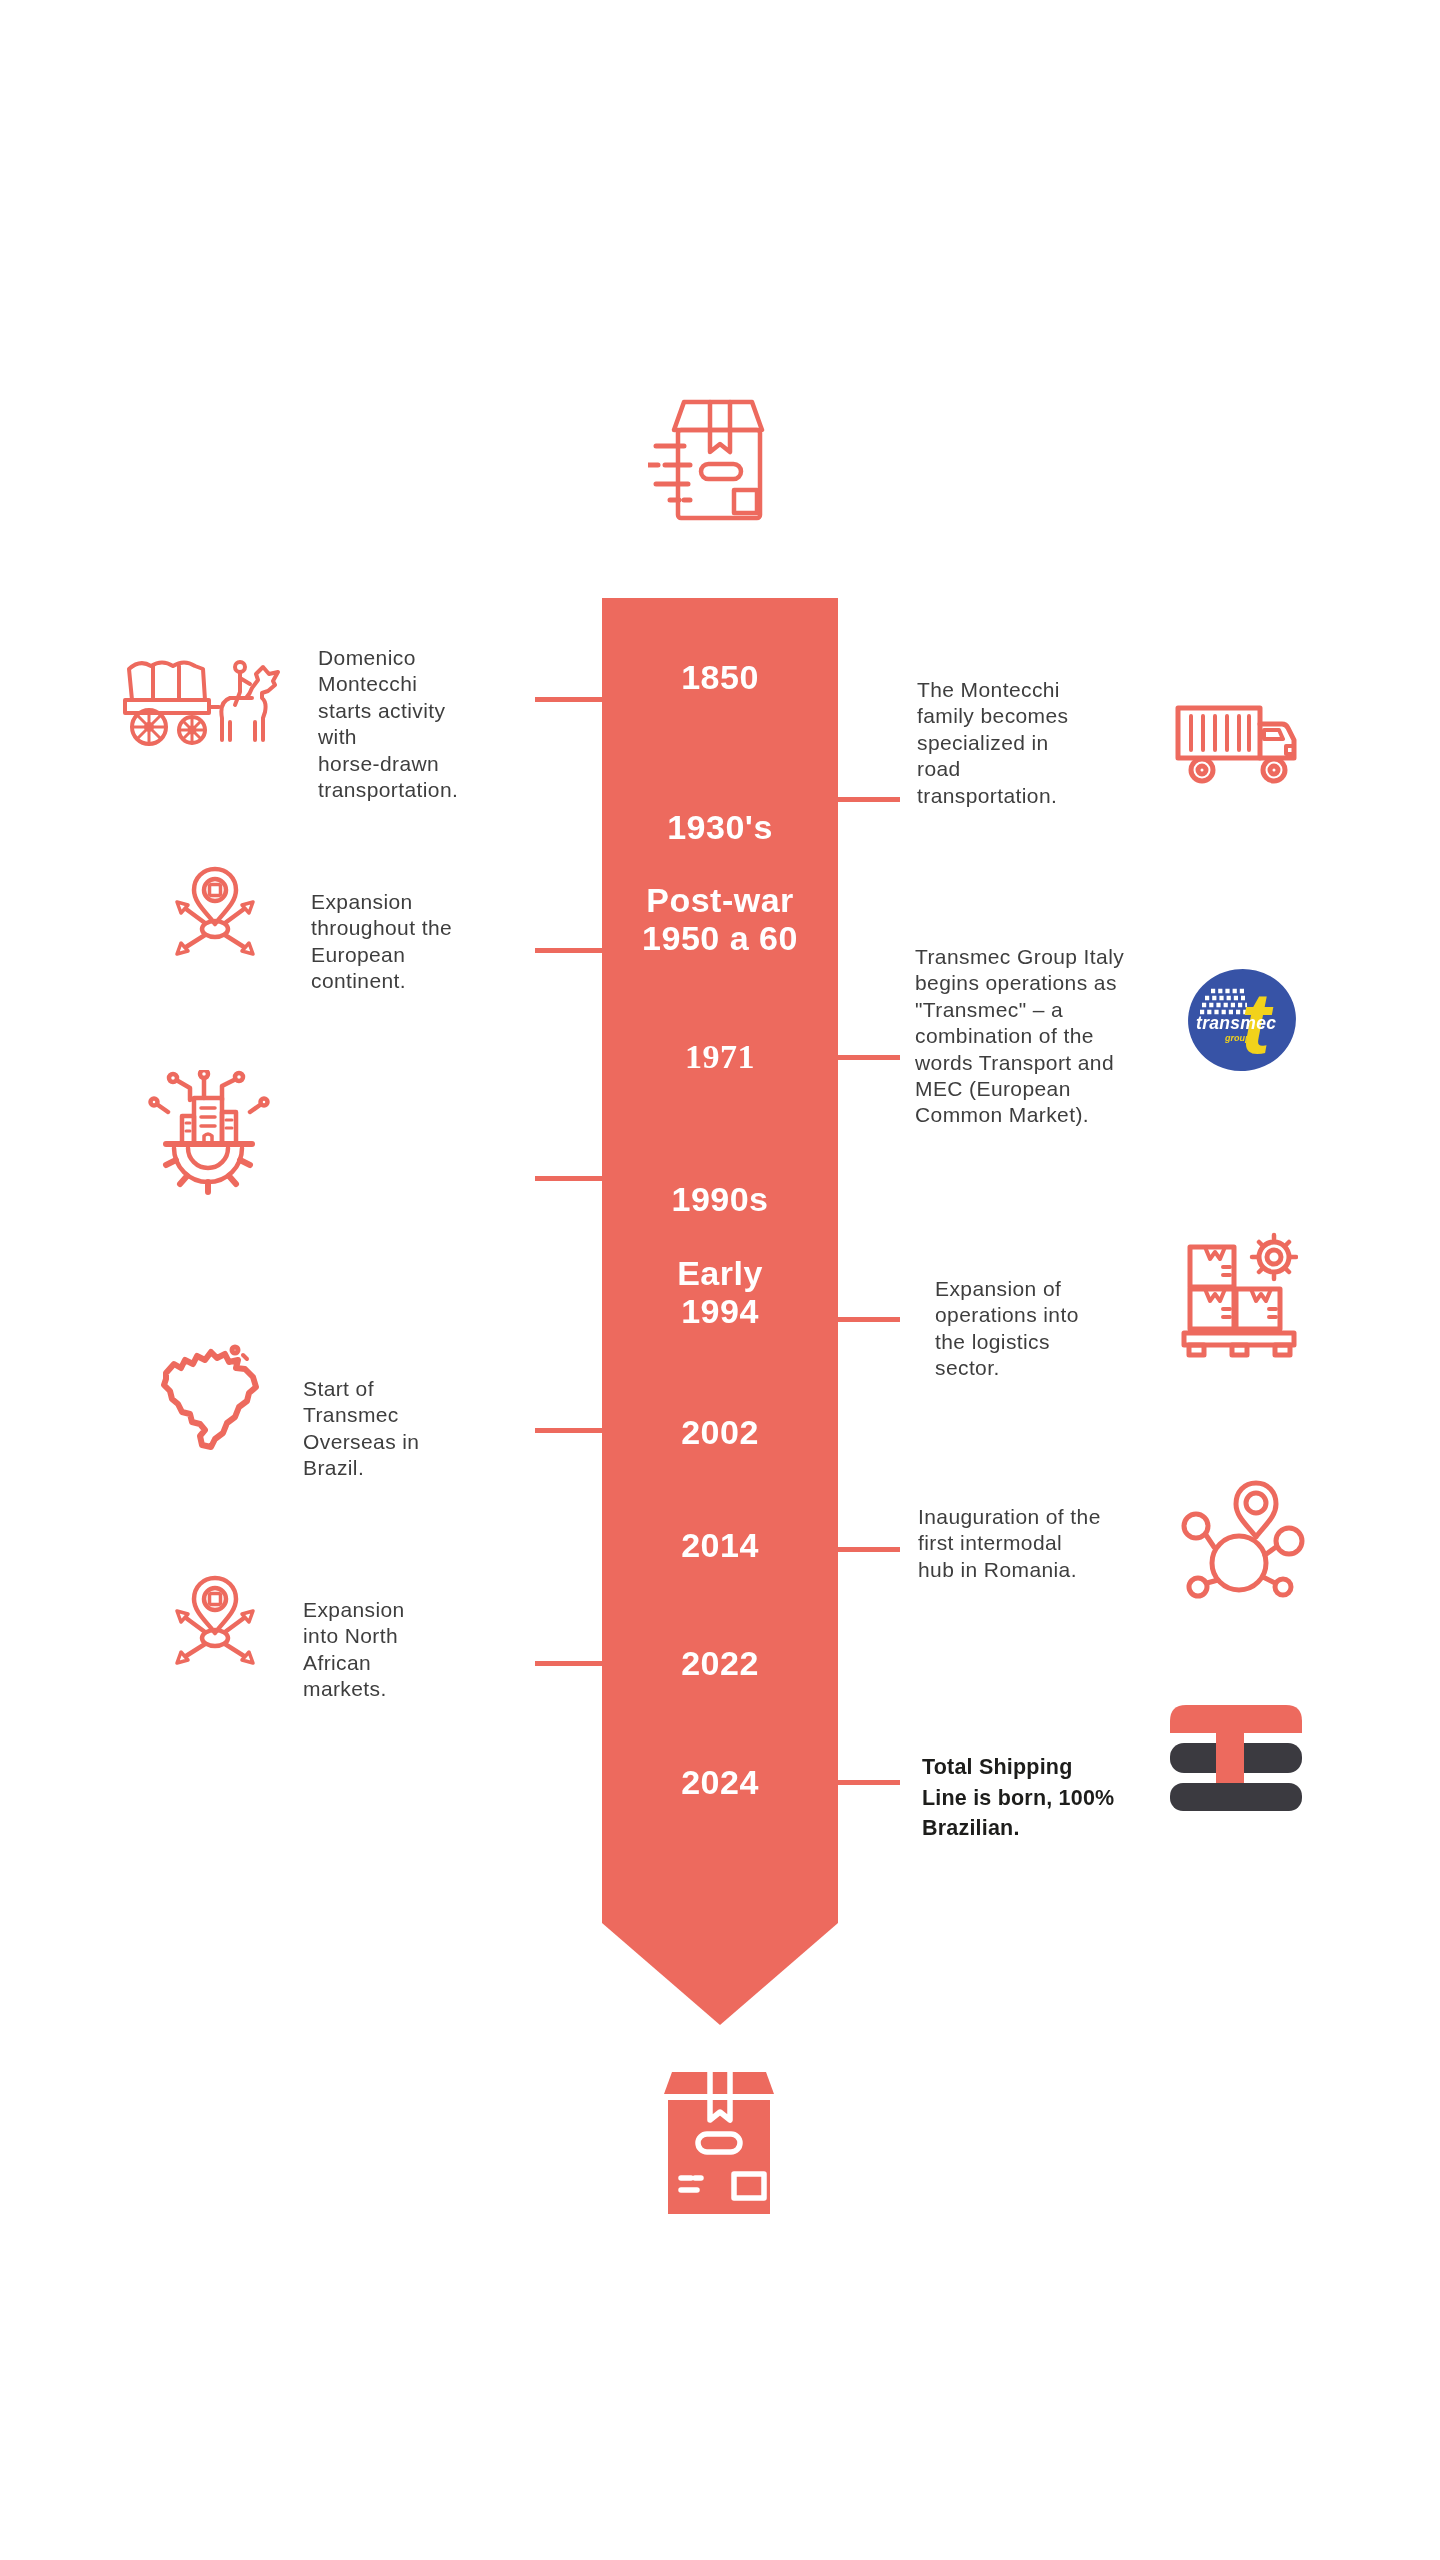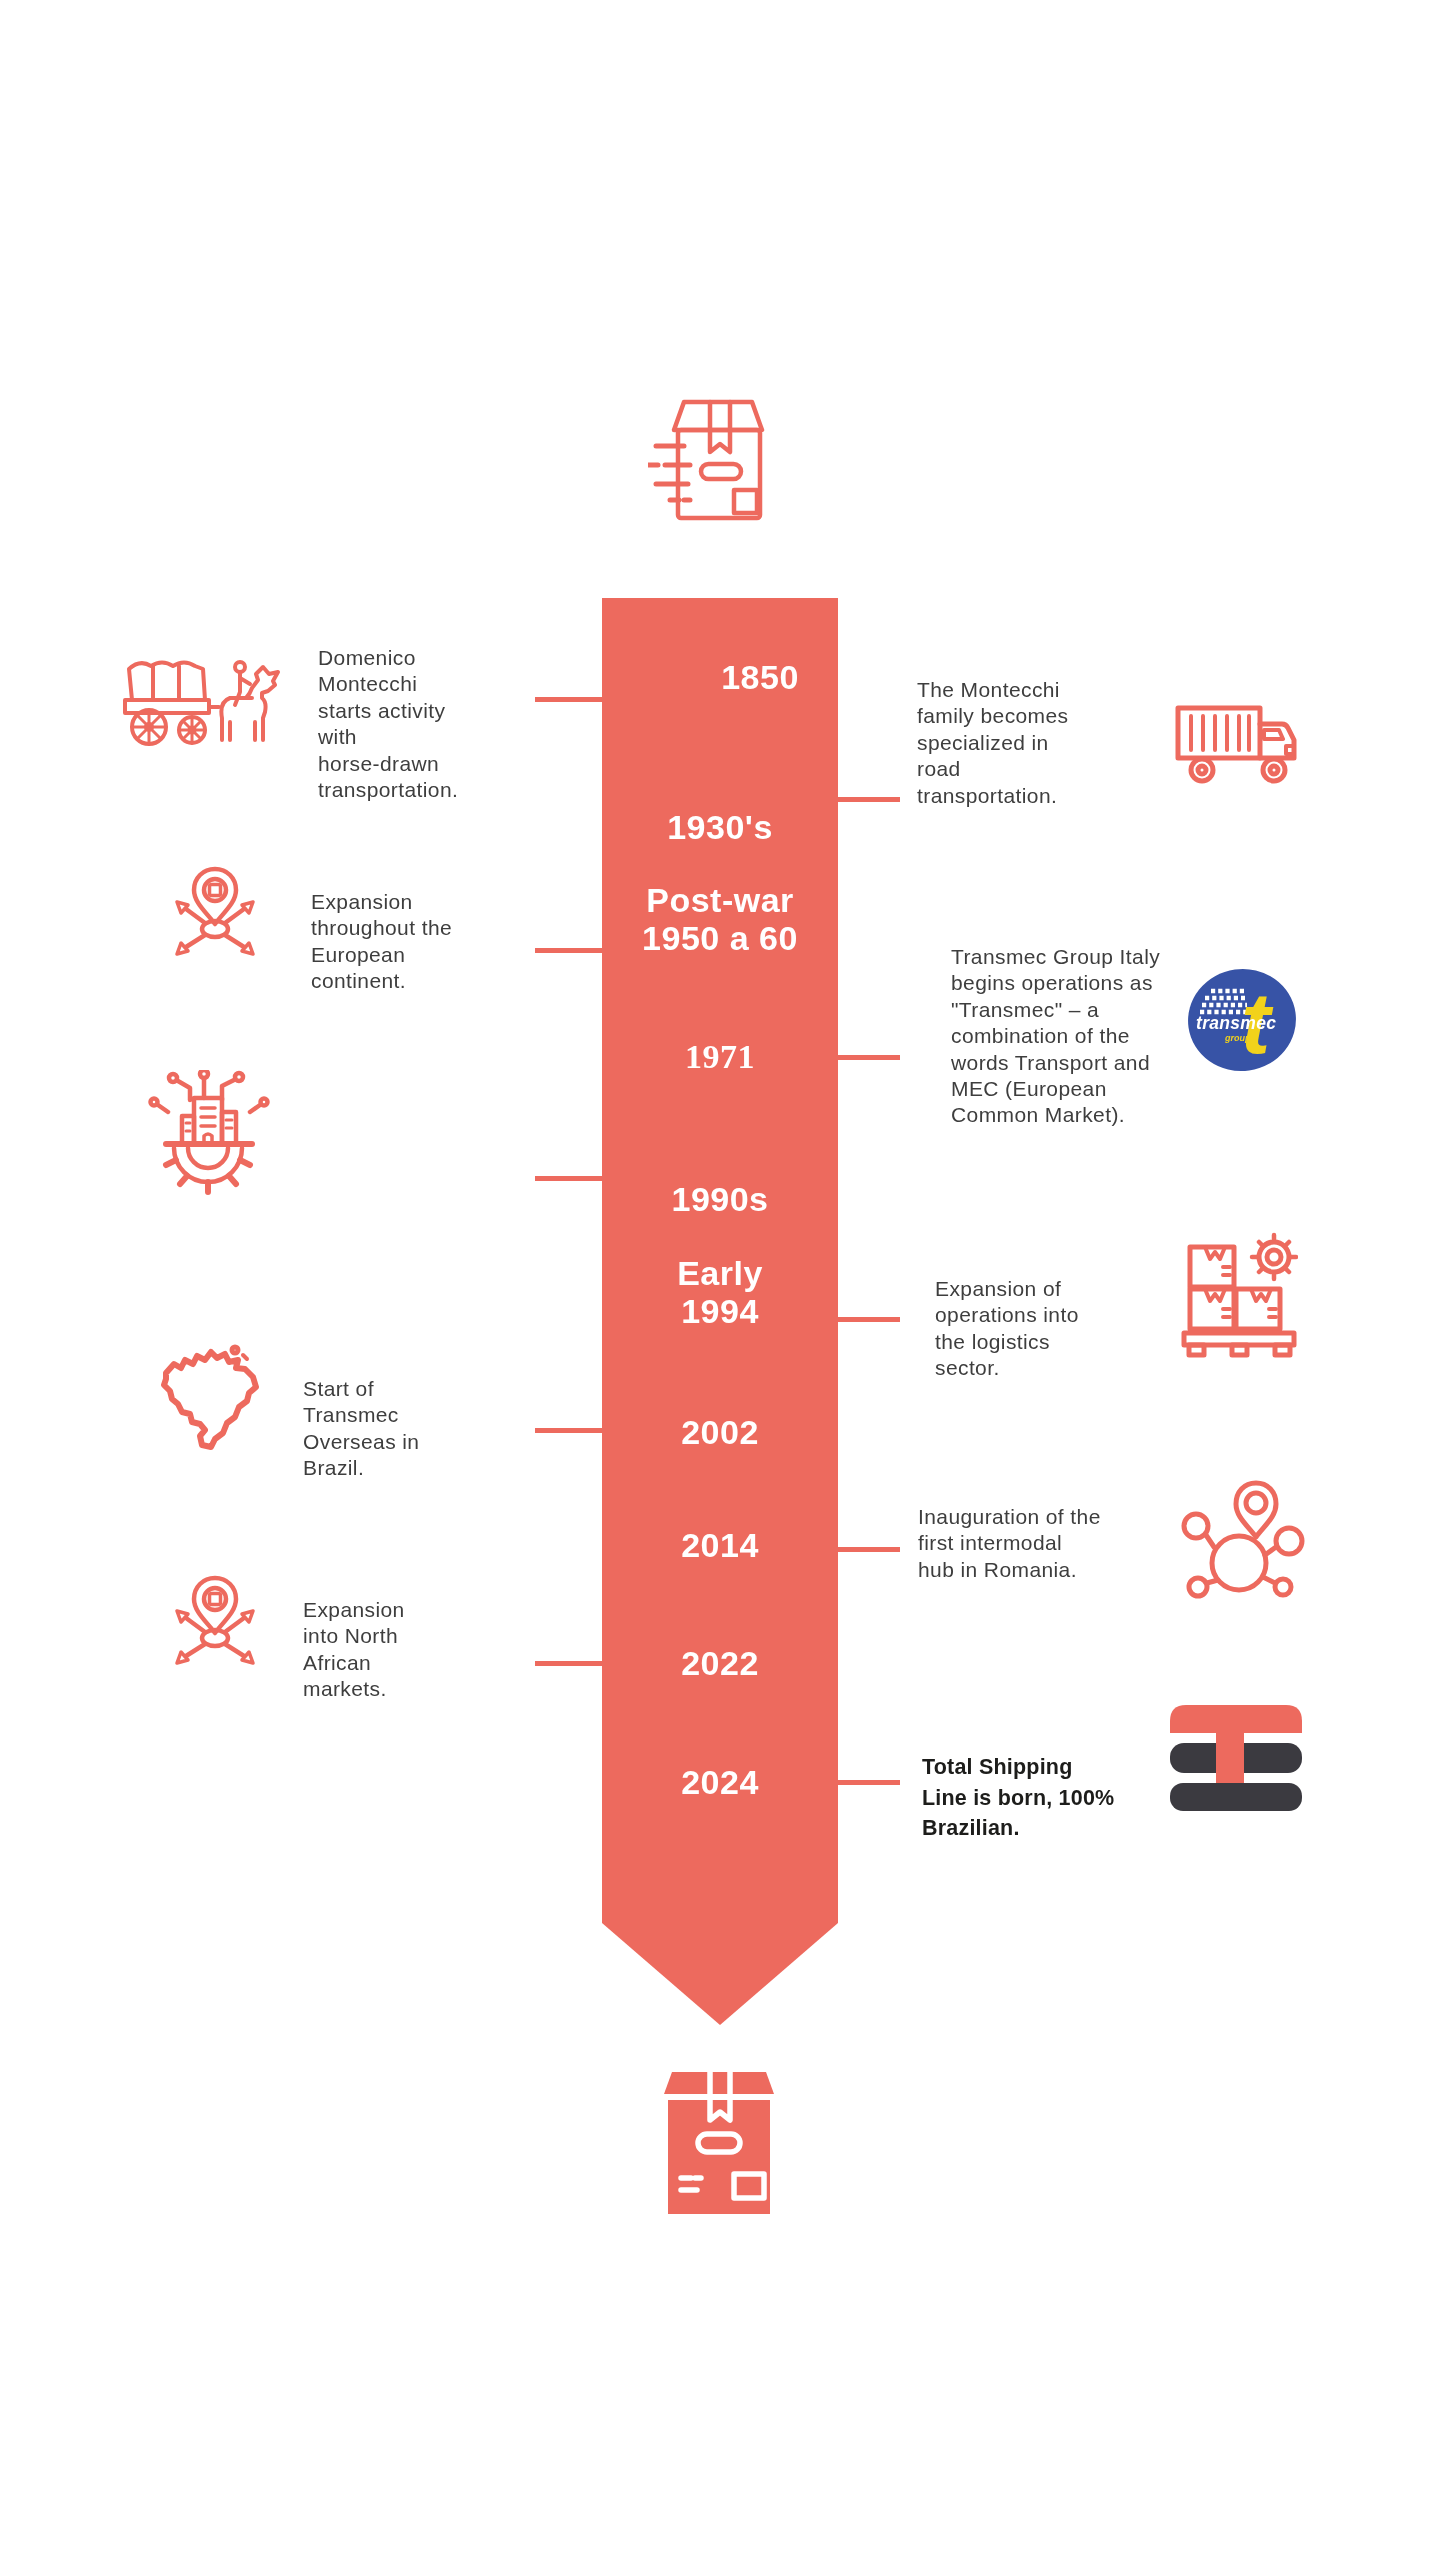--- a/index.html
+++ b/index.html
@@ -44,21 +44,21 @@
     <path d="M62 14 V42 M82 14 V42"></path>
     <path d="M62 42 V64 L72 56 L82 64 V42"></path>
     <rect x="53" y="76" width="40" height="15" rx="7.5"></rect>
     <rect x="86" y="102" width="23" height="23"></rect>
     <path d="M8 58 H36 M0 77 H10 M17 77 H42 M8 96 H40 M22 112 H31 M36 112 H42" stroke-width="5"></path>
   </svg>
 
   <div class="banner"></div>
   <div class="banner-point"></div>
 
-  <div class="year" style="top:658px;padding-left:40px;">1850</div>
+  <div class="year" style="top:658px;">1850</div>
   <div class="year" style="top:808px;text-align:center;">1930's</div>
   <div class="year" style="top:881px;">Post-war
 1950 a 60</div>
   <div class="year" style="top:1038px;font-family:Liberation Serif, serif;">1971</div>
   <div class="year" style="top:1132px;margin-top:48px;">1990s</div>
   <div class="year" style="top:1254px;">Early
 1994</div>
   <div class="year" style="top:1413px;">2002</div>
   <div class="year" style="top:1526px;">2014</div>
   <div class="year" style="top:1644px;">2022</div>
@@ -163,21 +163,21 @@
     <path d="M17 18 V52 M29 18 V52 M41 18 V52 M53 18 V52 M65 18 V52 M75 18 V52" stroke-width="4"></path>
     <path d="M86 26 H108 Q112 26 114 30 L120 42 V60 H86"></path>
     <path d="M90 32 H105 L109 41 H90 Z" stroke-width="4"></path>
     <rect x="112" y="48" width="8" height="8" stroke-width="4"></rect>
     <circle cx="28" cy="72" r="11"></circle>
       <circle cx="28" cy="72" r="4"></circle>
     <circle cx="100" cy="72" r="11"></circle>
       <circle cx="100" cy="72" r="4"></circle>
   </svg>
 
-  <div class="body-text" style="left:915px;top:944px;margin-left:36px;">Transmec Group Italy
+  <div class="body-text" style="left:915px;top:944px;">Transmec Group Italy
 begins operations as
 "Transmec" – a
 combination of the
 words Transport and
 MEC (European
 Common Market).</div>
   <svg class="abs" style="left:1185px;top:963px;" width="115" height="114" viewBox="0 0 115 114">
     <ellipse cx="57" cy="57" rx="54" ry="51" fill="#3753A6" transform="rotate(-8 57 57)"></ellipse>
     <path d="M26 28 H60 M20 35 H60 M17 42 H62 M15 49 H62" stroke="#FFFFFF" stroke-width="4.5" stroke-dasharray="4.2 3" fill="none"></path>
     <text x="56" y="90" font-size="88" font-style="italic" font-weight="bold" fill="#F2D21B">t</text>

